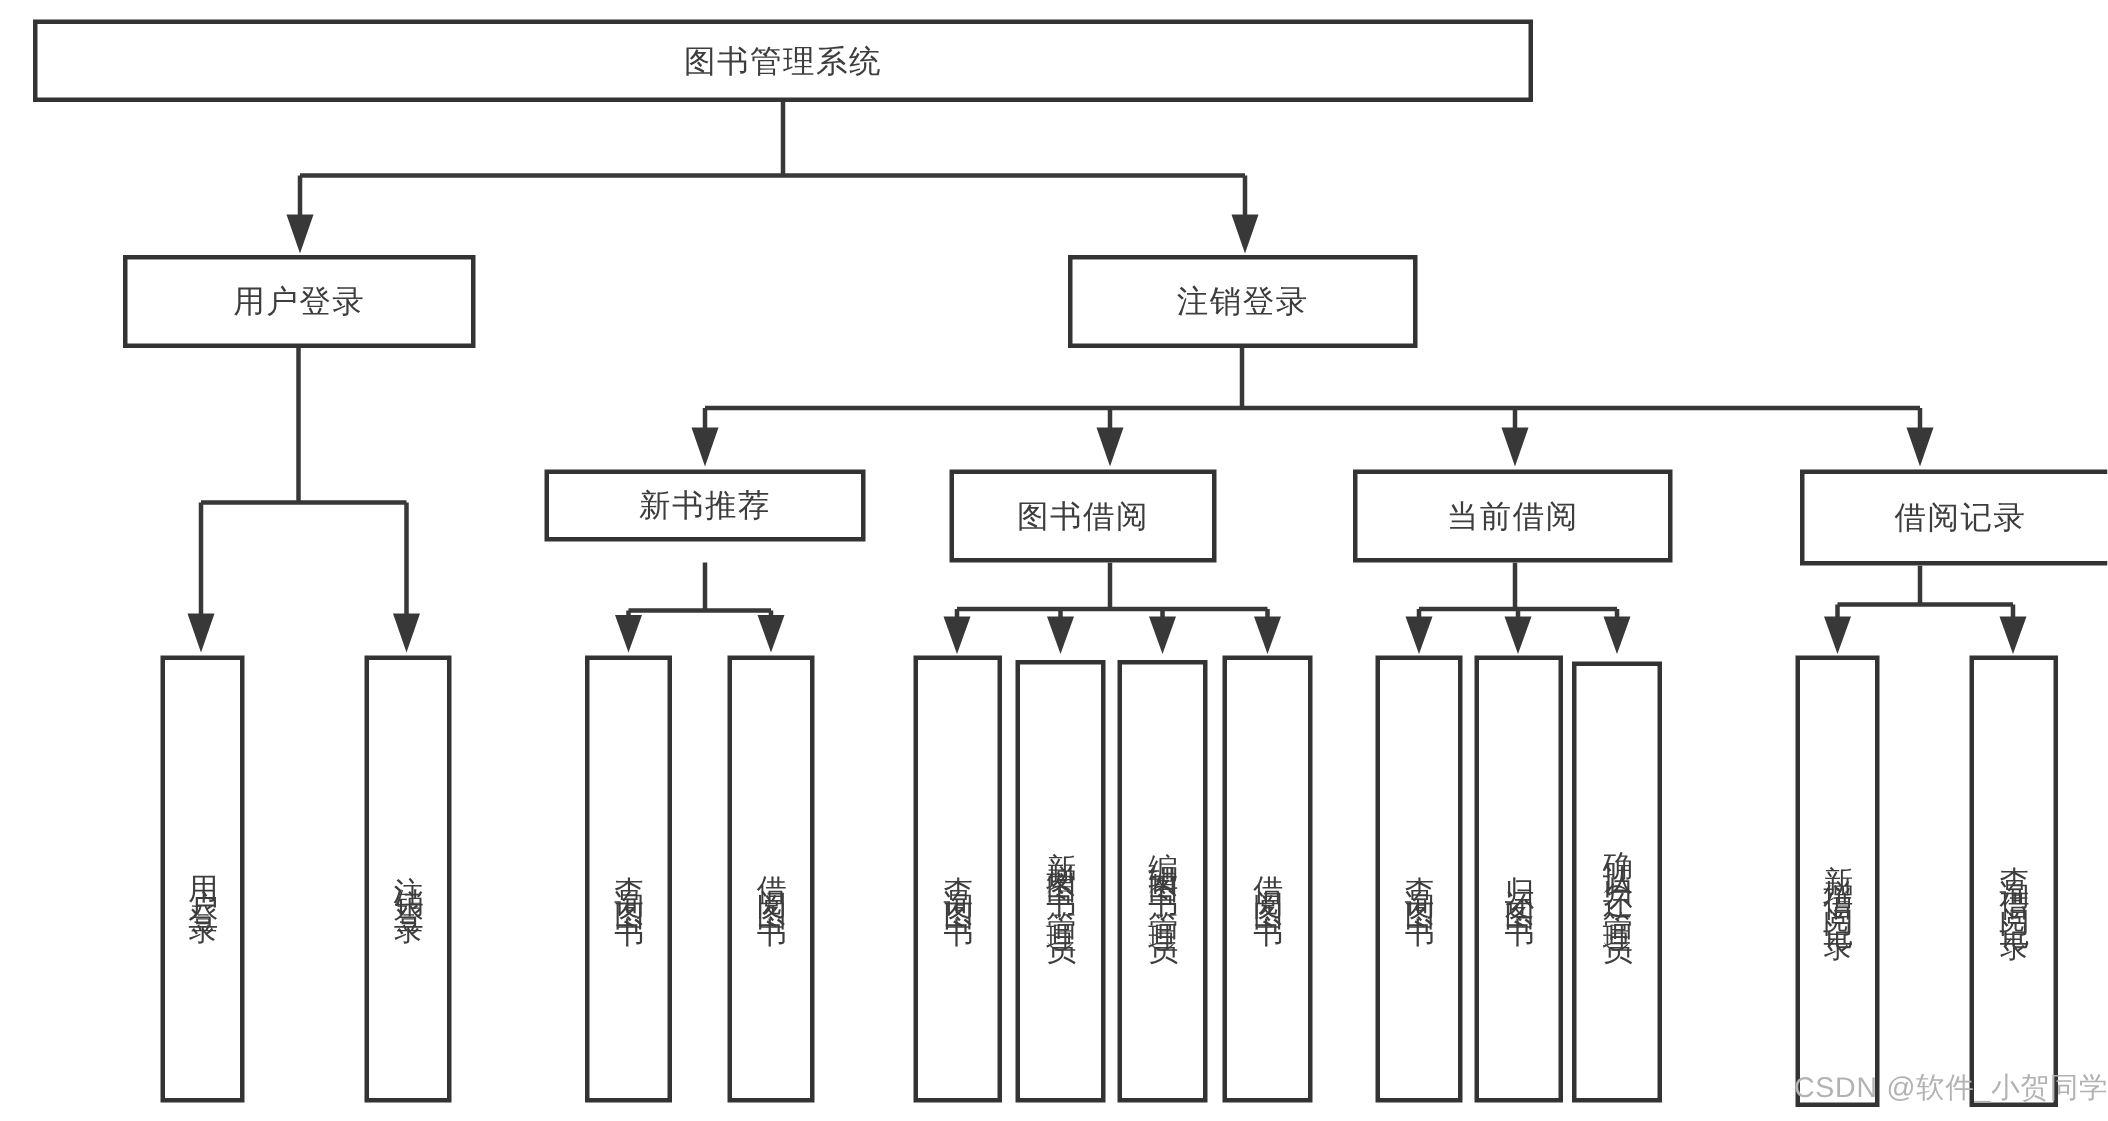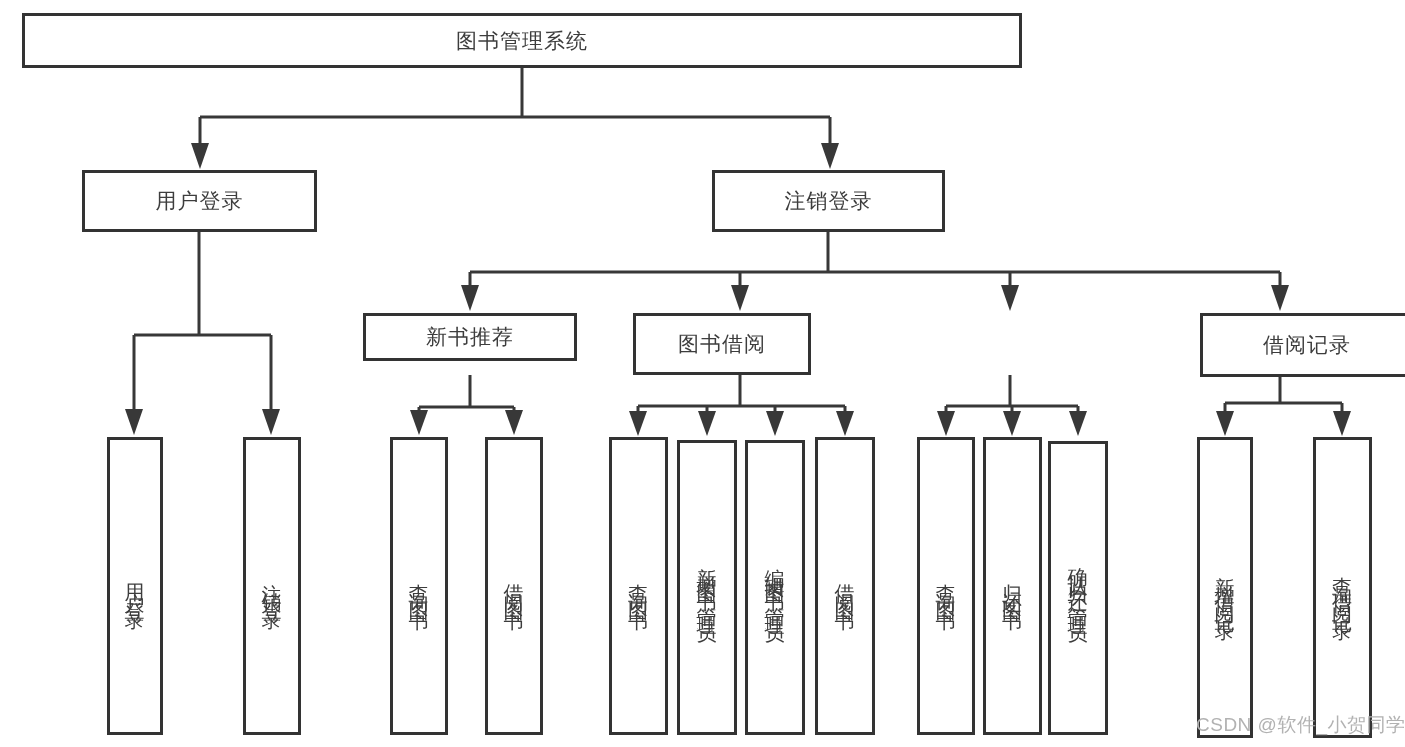--- a/index.html
+++ b/index.html
@@ -101,20 +101,23 @@
   <div class="node h-node" style="left:712px;top:170px;width:233px;height:62px;">
     <span>注销登录</span>
   </div>
 
   <div class="node h-node" style="left:363px;top:313px;width:214px;height:48px;">
     <span>新书推荐</span>
   </div>
   <div class="node h-node" style="left:633px;top:313px;width:178px;height:62px;">
     <span>图书借阅</span>
   </div>
+  <div class="node h-node" style="left:902px;top:313px;width:213px;height:62px;">
+    <span>当前借阅</span>
+  </div>
   <div class="node h-node" style="left:1177px;top:313px;width:214px;height:64px;margin-left:23px;">
     <span>借阅记录</span>
   </div>
 
   <div class="node v-node" style="left:107px;top:437px;width:56px;height:298px;">
     <span>用户登录</span>
   </div>
   <div class="node v-node" style="left:243px;top:437px;width:58px;height:298px;">
     <span>注销登录</span>
   </div>

